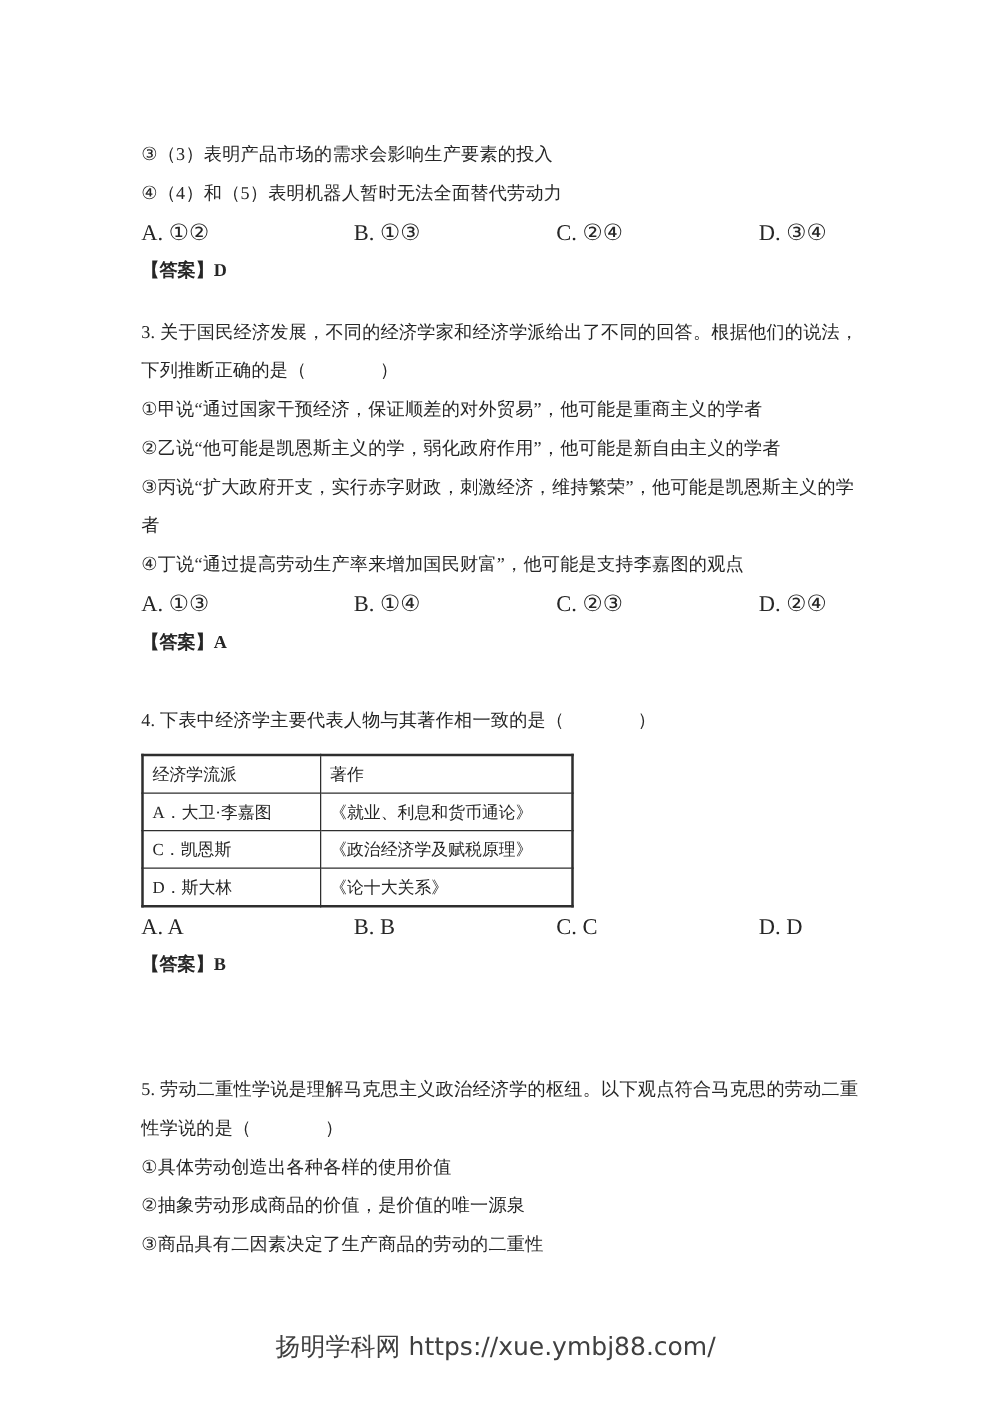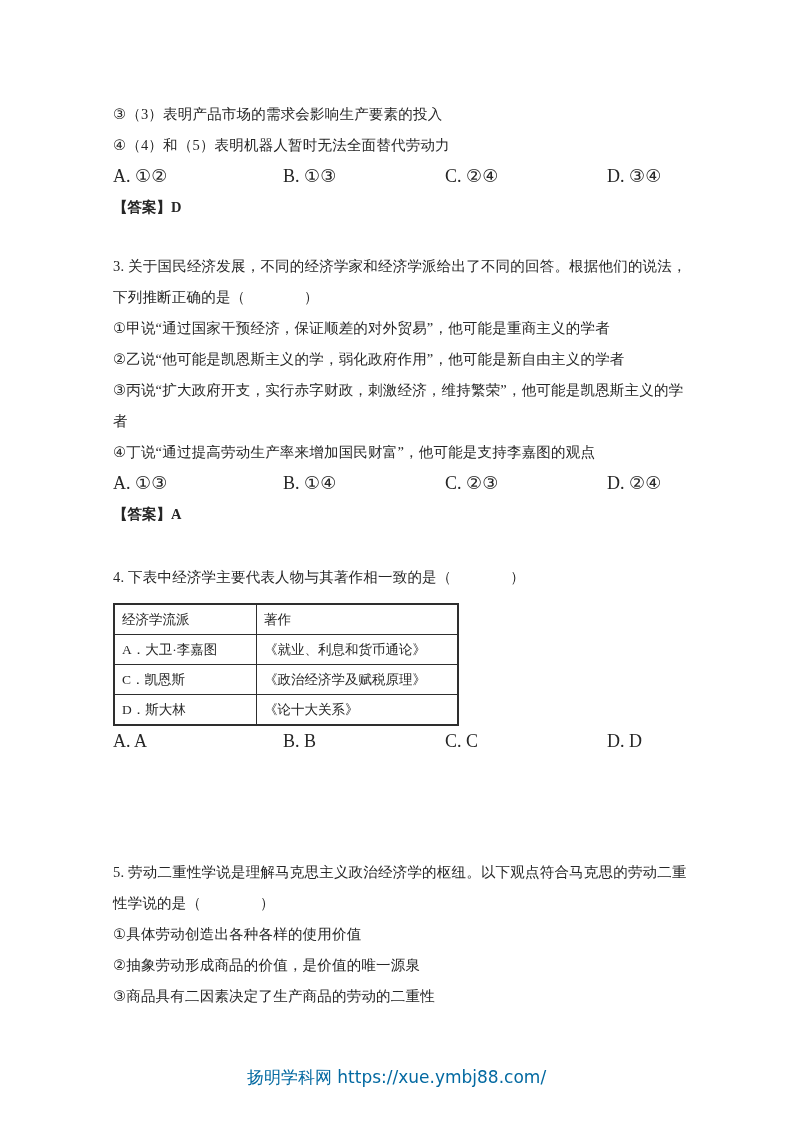--- a/index.html
+++ b/index.html
@@ -59,34 +59,34 @@
     padding: 1px 7px;
     vertical-align: middle;
     overflow: hidden;
     white-space: nowrap;
   }
   table.works-table {
     border: 2px solid #2e2e2e;
   }
   td.col-school { width: 127px; }
   td.col-work  { width: 186px; }
-  #section-q2 { top: 99px; }
+  #section-q2 { top: 109px; }
   #section-q3 { top: 251px; }
   #section-q4 { top: 562px; }
   #section-q5 { top: 857px; }
   .footer {
     position: absolute;
     top: 1064px;
     left: 0;
     width: 793px;
     text-align: center;
     font-family: "DejaVu Sans", "Liberation Sans", sans-serif;
-    font-size: 17px;
+    font-size: 20px;
     line-height: 26px;
-    color: #0369a1;
+    color: #404040;
   }
 </style>
 </head>
 <body>
 
 <div class="doc-section" id="section-q2">
   <div class="line">③（3）表明产品市场的需求会影响生产要素的投入</div>
   <div class="line">④（4）和（5）表明机器人暂时无法全面替代劳动力</div>
   <div class="options-row">
     <span>A. ①②</span>
@@ -139,20 +139,23 @@
       <td class="col-work">《论十大关系》</td>
     </tr>
   </tbody>
     </table>
   <div class="options-row" style="margin-top:0;">
     <span>A. A</span>
     <span>B. B</span>
     <span>C. C</span>
     <span>D. D</span>
   </div>
+  <div class="answer-line">
+    <span class="answer-label">【答案】</span><span class="answer-value">B</span>
+  </div>
 </div>
 
 <div class="doc-section" id="section-q5">
   <div class="line">5. 劳动二重性学说是理解马克思主义政治经济学的枢纽。以下观点符合马克思的劳动二重</div>
   <div class="line">性学说的是（　　　　）</div>
   <div class="line">①具体劳动创造出各种各样的使用价值</div>
   <div class="line">②抽象劳动形成商品的价值，是价值的唯一源泉</div>
   <div class="line">③商品具有二因素决定了生产商品的劳动的二重性</div>
 </div>
 

